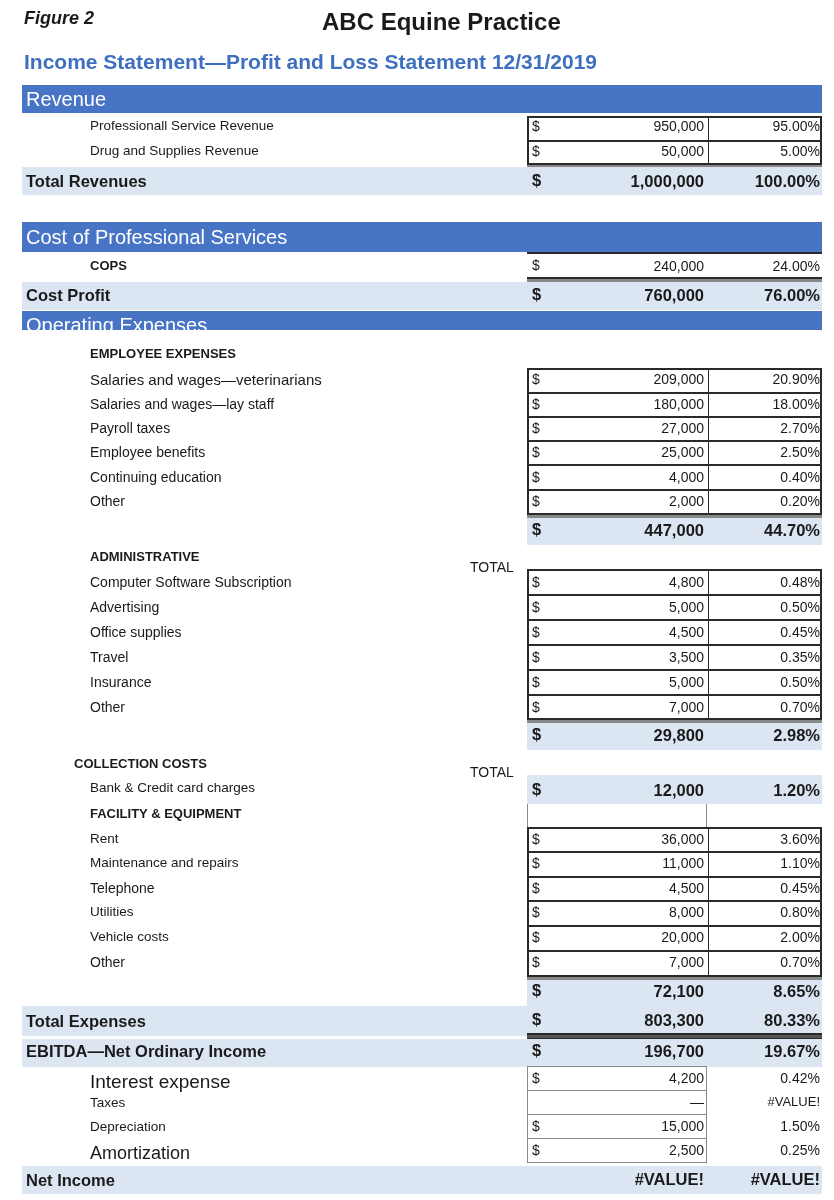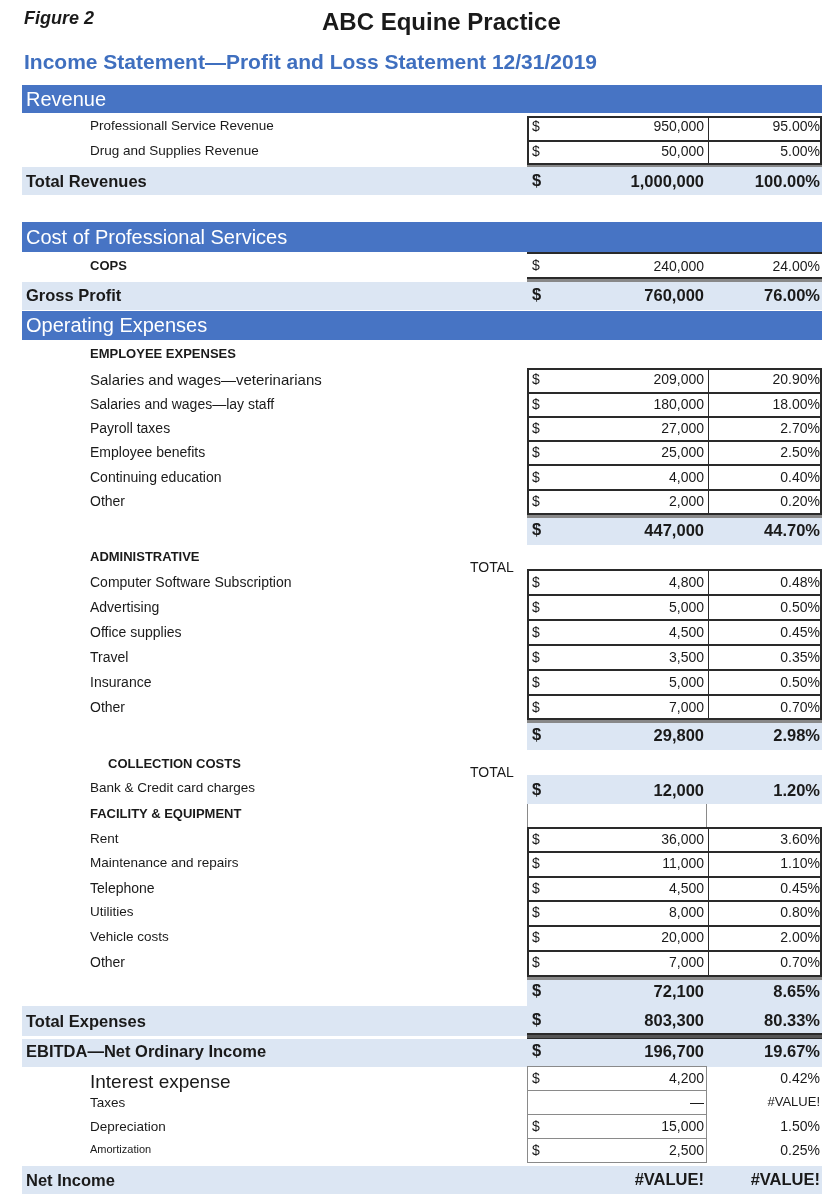--- a/index.html
+++ b/index.html
@@ -64,26 +64,26 @@
 
 <div class="abs band" style="top:222px;height:30px;line-height:30px;">Cost of Professional Services</div>
 <div class="rowline" style="top:252px;"></div>
 <div class="sect" style="left:90px;top:258px;">COPS</div>
 <div class="dollar" style="top:257px;">$</div>
 <div class="amt" style="top:258px;">240,000</div>
 <div class="pct" style="top:258px;">24.00%</div>
 <div class="dbl" style="top:277px;"></div>
 
 <div class="light" style="left:22px;top:282px;width:800px;height:28px;"></div>
-<div class="lbl big" style="left:26px;top:286px;">Gross Profit</div>
+<div class="lbl big" style="left:26px;top:286px;">Cost Profit</div>
 <div class="dollar b" style="top:285px;">$</div>
 <div class="amt b" style="top:286px;">760,000</div>
 <div class="pct b" style="top:286px;">76.00%</div>
 
-<div class="abs band" style="top:311px;height:29px;line-height:29px;">Operating Expenses</div>
+<div class="abs band" style="top:311px;height:19px;line-height:29px;">Operating Expenses</div>
 
 <div class="sect" style="left:90px;top:346px;">EMPLOYEE EXPENSES</div>
 <div class="box" style="top:368px;height:146px;">
     <div class="mid"></div>
   </div>
 <div class="rowline" style="top:392px;"></div>
 <div class="rowline" style="top:416px;"></div>
 <div class="rowline" style="top:440px;"></div>
 <div class="rowline" style="top:464px;"></div>
 <div class="rowline" style="top:489px;"></div>
@@ -177,21 +177,21 @@
   <div class="amt" style="top:699px;">7,000</div>
   <div class="pct" style="top:699px;">0.70%</div>
 </div>
 <div class="dbl" style="top:718px;"></div>
 <div class="light" style="left:527px;top:723px;width:295px;height:27px;"></div>
 <div class="total-word" style="top:727px;">TOTAL</div>
 <div class="dollar b" style="top:725px;">$</div>
 <div class="amt b" style="top:726px;">29,800</div>
 <div class="pct b" style="top:726px;">2.98%</div>
 
-<div class="sect" style="left:108px;top:756px;">COLLECTION COSTS</div>
+<div class="sect" style="left:74px;top:756px;">COLLECTION COSTS</div>
 <div class="light" style="left:527px;top:775px;width:295px;height:29px;"></div>
 <div class="lbl" style="left:90px;top:780px;font-size:13.5px;">Bank &amp; Credit card charges</div>
 <div class="dollar b" style="top:780px;">$</div>
 <div class="amt b" style="top:781px;">12,000</div>
 <div class="pct b" style="top:781px;">1.20%</div>
 
 <div class="sect" style="left:90px;top:806px;">FACILITY &amp; EQUIPMENT</div>
 <div class="thin" style="left:527px;top:804px;width:295px;height:24px;border-top:none;border-right:none;border-bottom:none;"></div>
 <div class="thin" style="left:706px;top:804px;width:1px;height:24px;border-top:none;border-right:none;border-bottom:none;"></div>
 <div class="box" style="top:827px;height:150px;">
@@ -276,21 +276,21 @@
   <div class="amt" style="top:1094px;">—</div>
   <div class="pct" style="top:1094px;font-size:13px;">#VALUE!</div>
 </div>
 <div>
   <div class="lbl" style="left:90px;top:1119px;font-size:13.5px;">Depreciation</div>
   <div class="dollar" style="top:1118px;">$</div>
   <div class="amt" style="top:1118px;">15,000</div>
   <div class="pct" style="top:1118px;">1.50%</div>
 </div>
 <div>
-  <div class="lbl" style="left:90px;top:1143px;font-size:11px;">Amortization</div>
+  <div class="lbl" style="left:90px;top:1143px;font-size:18px;">Amortization</div>
   <div class="dollar" style="top:1142px;">$</div>
   <div class="amt" style="top:1142px;">2,500</div>
   <div class="pct" style="top:1142px;">0.25%</div>
 </div>
 
 <div class="light" style="left:22px;top:1166px;width:800px;height:28px;"></div>
 <div class="lbl big" style="left:26px;top:1171px;">Net Income</div>
 <div class="amt b" style="top:1170px;">#VALUE!</div>
 <div class="pct b" style="top:1170px;">#VALUE!</div>
 

